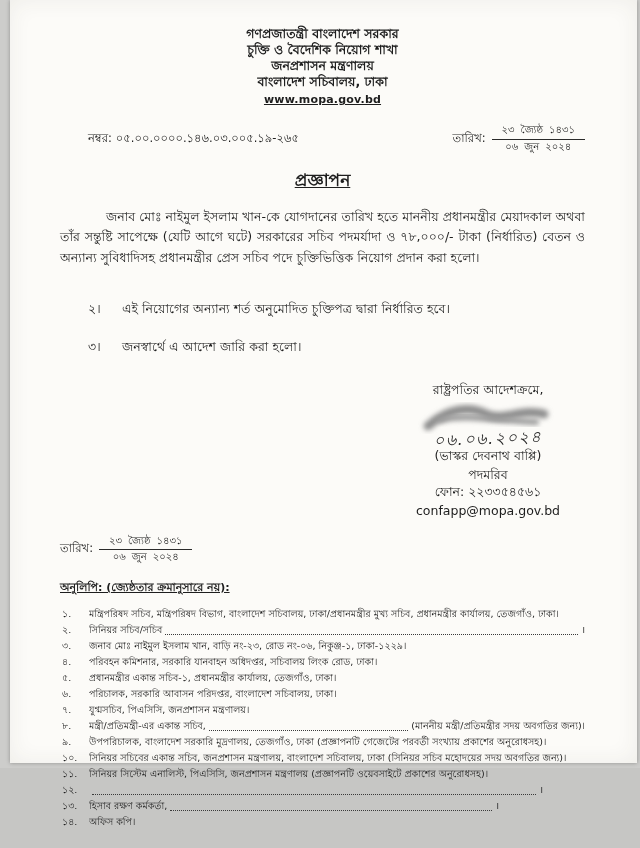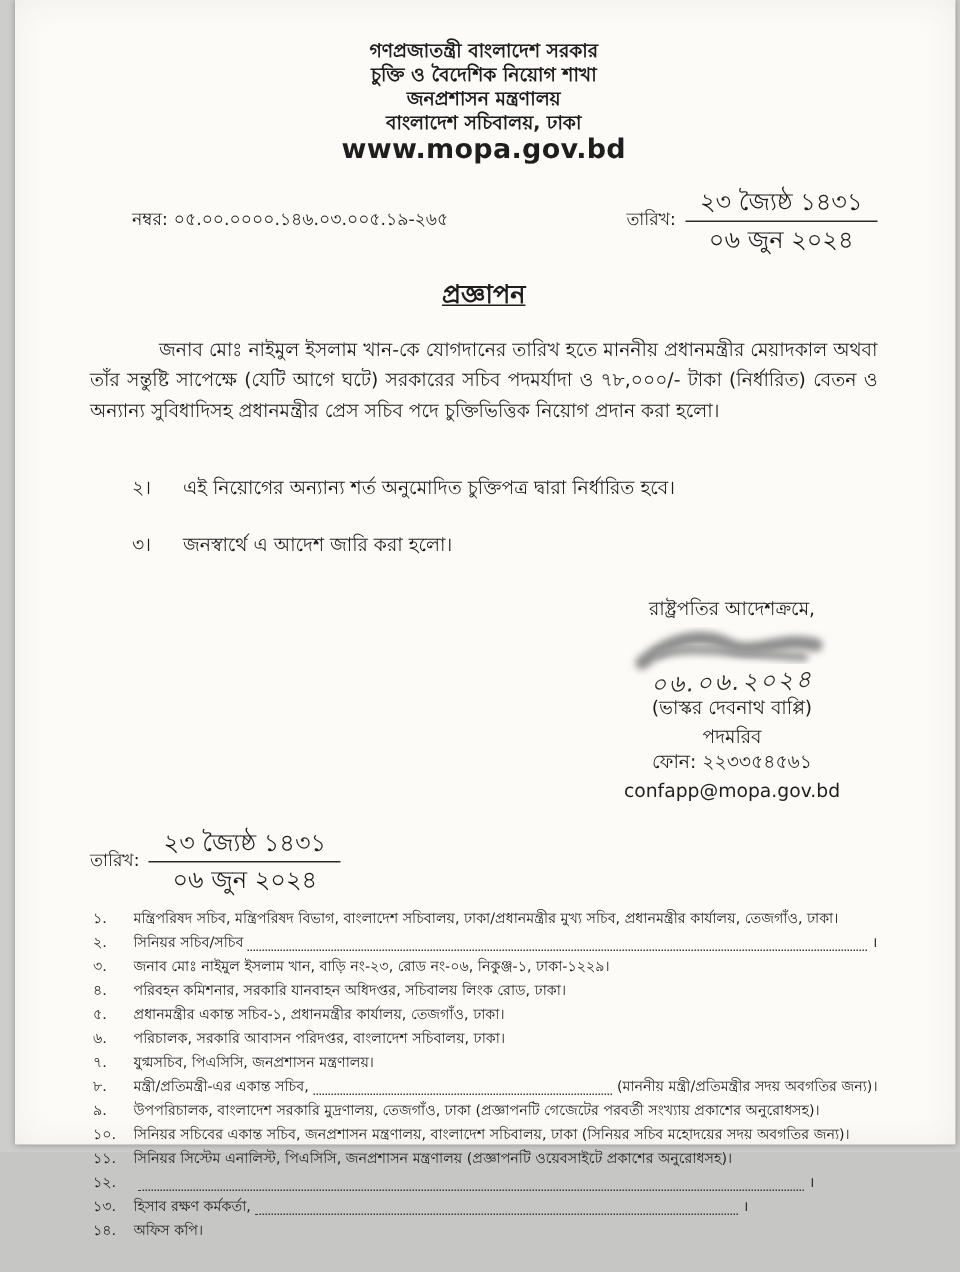--- a/index.html
+++ b/index.html
@@ -12,27 +12,27 @@
   .photo{position:relative;width:640px;height:768px;background:#cdcdcb;}
   .paper{
     position:absolute;left:10px;top:0;right:3px;bottom:5px;
     background:#fcfbf8;
     box-shadow:inset 0 0 22px rgba(60,55,40,.07), 0 0 4px rgba(0,0,0,.3);
   }
   .content{position:relative;padding:26px 52px 0 50px;}
 
   .letterhead{text-align:center;line-height:16px;font-size:12.5px;font-weight:600;}
   .letterhead .lh-line{white-space:nowrap;}
-  .letterhead .site{font-weight:700;font-size:18px;margin-top:2px;letter-spacing:.2px;}
+  .letterhead .site{font-weight:700;font-size:11px;text-decoration:underline;margin-top:2px;letter-spacing:.2px;}
 
   .memo-row{display:flex;justify-content:space-between;align-items:center;margin-top:16px;font-size:11.5px;}
   .memo-no{padding-left:28px;white-space:nowrap;}
   .memo-no .lbl{margin-right:4px;}
   .date-block{display:flex;align-items:center;gap:6px;}
-  .date-frac{display:inline-flex;flex-direction:column;text-align:center;font-size:16px;line-height:1.35;}
+  .date-frac{display:inline-flex;flex-direction:column;text-align:center;font-size:10px;line-height:1.35;font-family:Liberation Mono, monospace;}
   .date-frac .top{border-bottom:1.3px solid #2a2a2a;padding:0 10px 1px;}
   .date-frac .bot{padding-top:1px;}
 
   .title{text-align:center;font-size:17px;font-weight:700;text-decoration:underline;margin-top:13px;}
 
   .para{font-size:12.5px;line-height:1.62;text-align:justify;text-indent:46px;margin:12px 0 0;}
 
   .clause{display:flex;font-size:12.5px;padding-left:28px;}
   .clause-1{margin-top:32px;}
   .clause-2{margin-top:18px;}
@@ -124,20 +124,21 @@
       <div class="memo-row">
         <div class="date-block">
           <span>তারিখ:</span>
           <span class="date-frac">
             <span class="top">২৩ জ্যৈষ্ঠ ১৪৩১</span>
             <span class="bot">০৬ জুন ২০২৪</span>
           </span>
         </div>
       </div>
 
+      <div class="copy-head">অনুলিপি: (জ্যেষ্ঠতার ক্রমানুসারে নয়):</div>
 
       <ol class="copies">
         <li>
           <span class="c-num">১.</span>
           <span class="c-text">
               <span class="seg">মন্ত্রিপরিষদ সচিব, মন্ত্রিপরিষদ বিভাগ, বাংলাদেশ সচিবালয়, ঢাকা/প্রধানমন্ত্রীর মুখ্য সচিব, প্রধানমন্ত্রীর কার্যালয়, তেজগাঁও, ঢাকা।</span>
             </span>
         </li>
         <li>
           <span class="c-num">২.</span>

